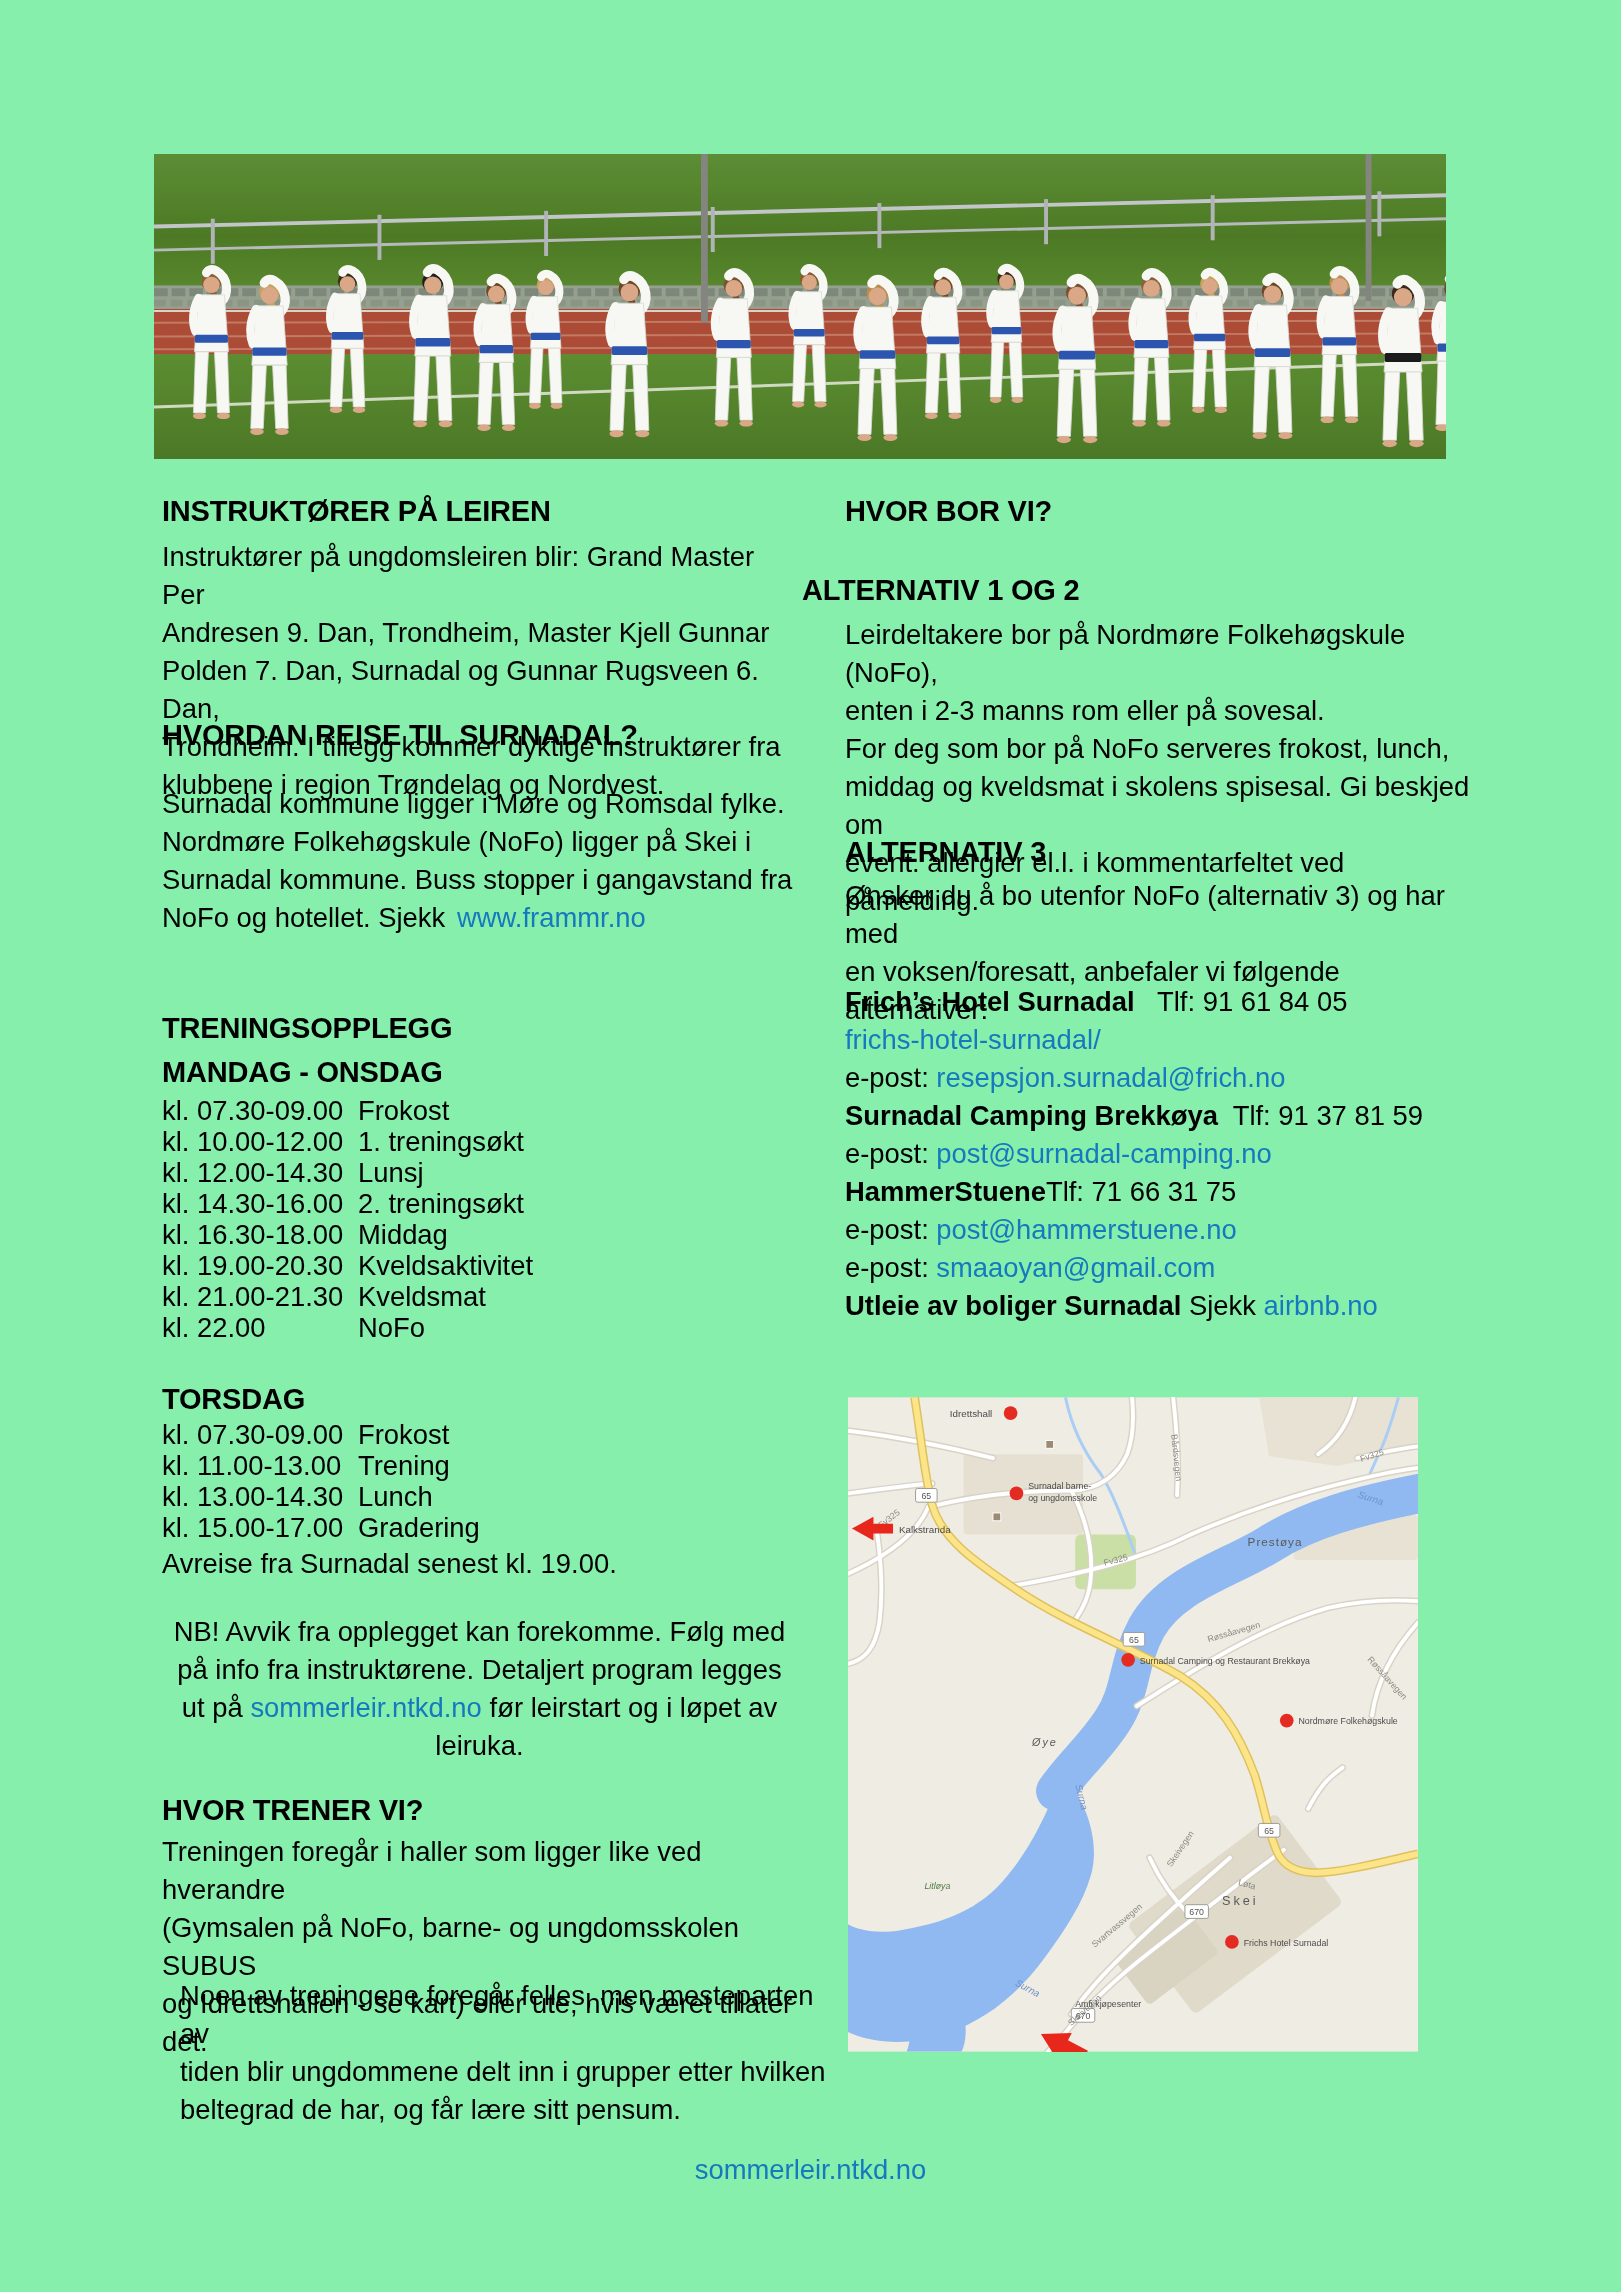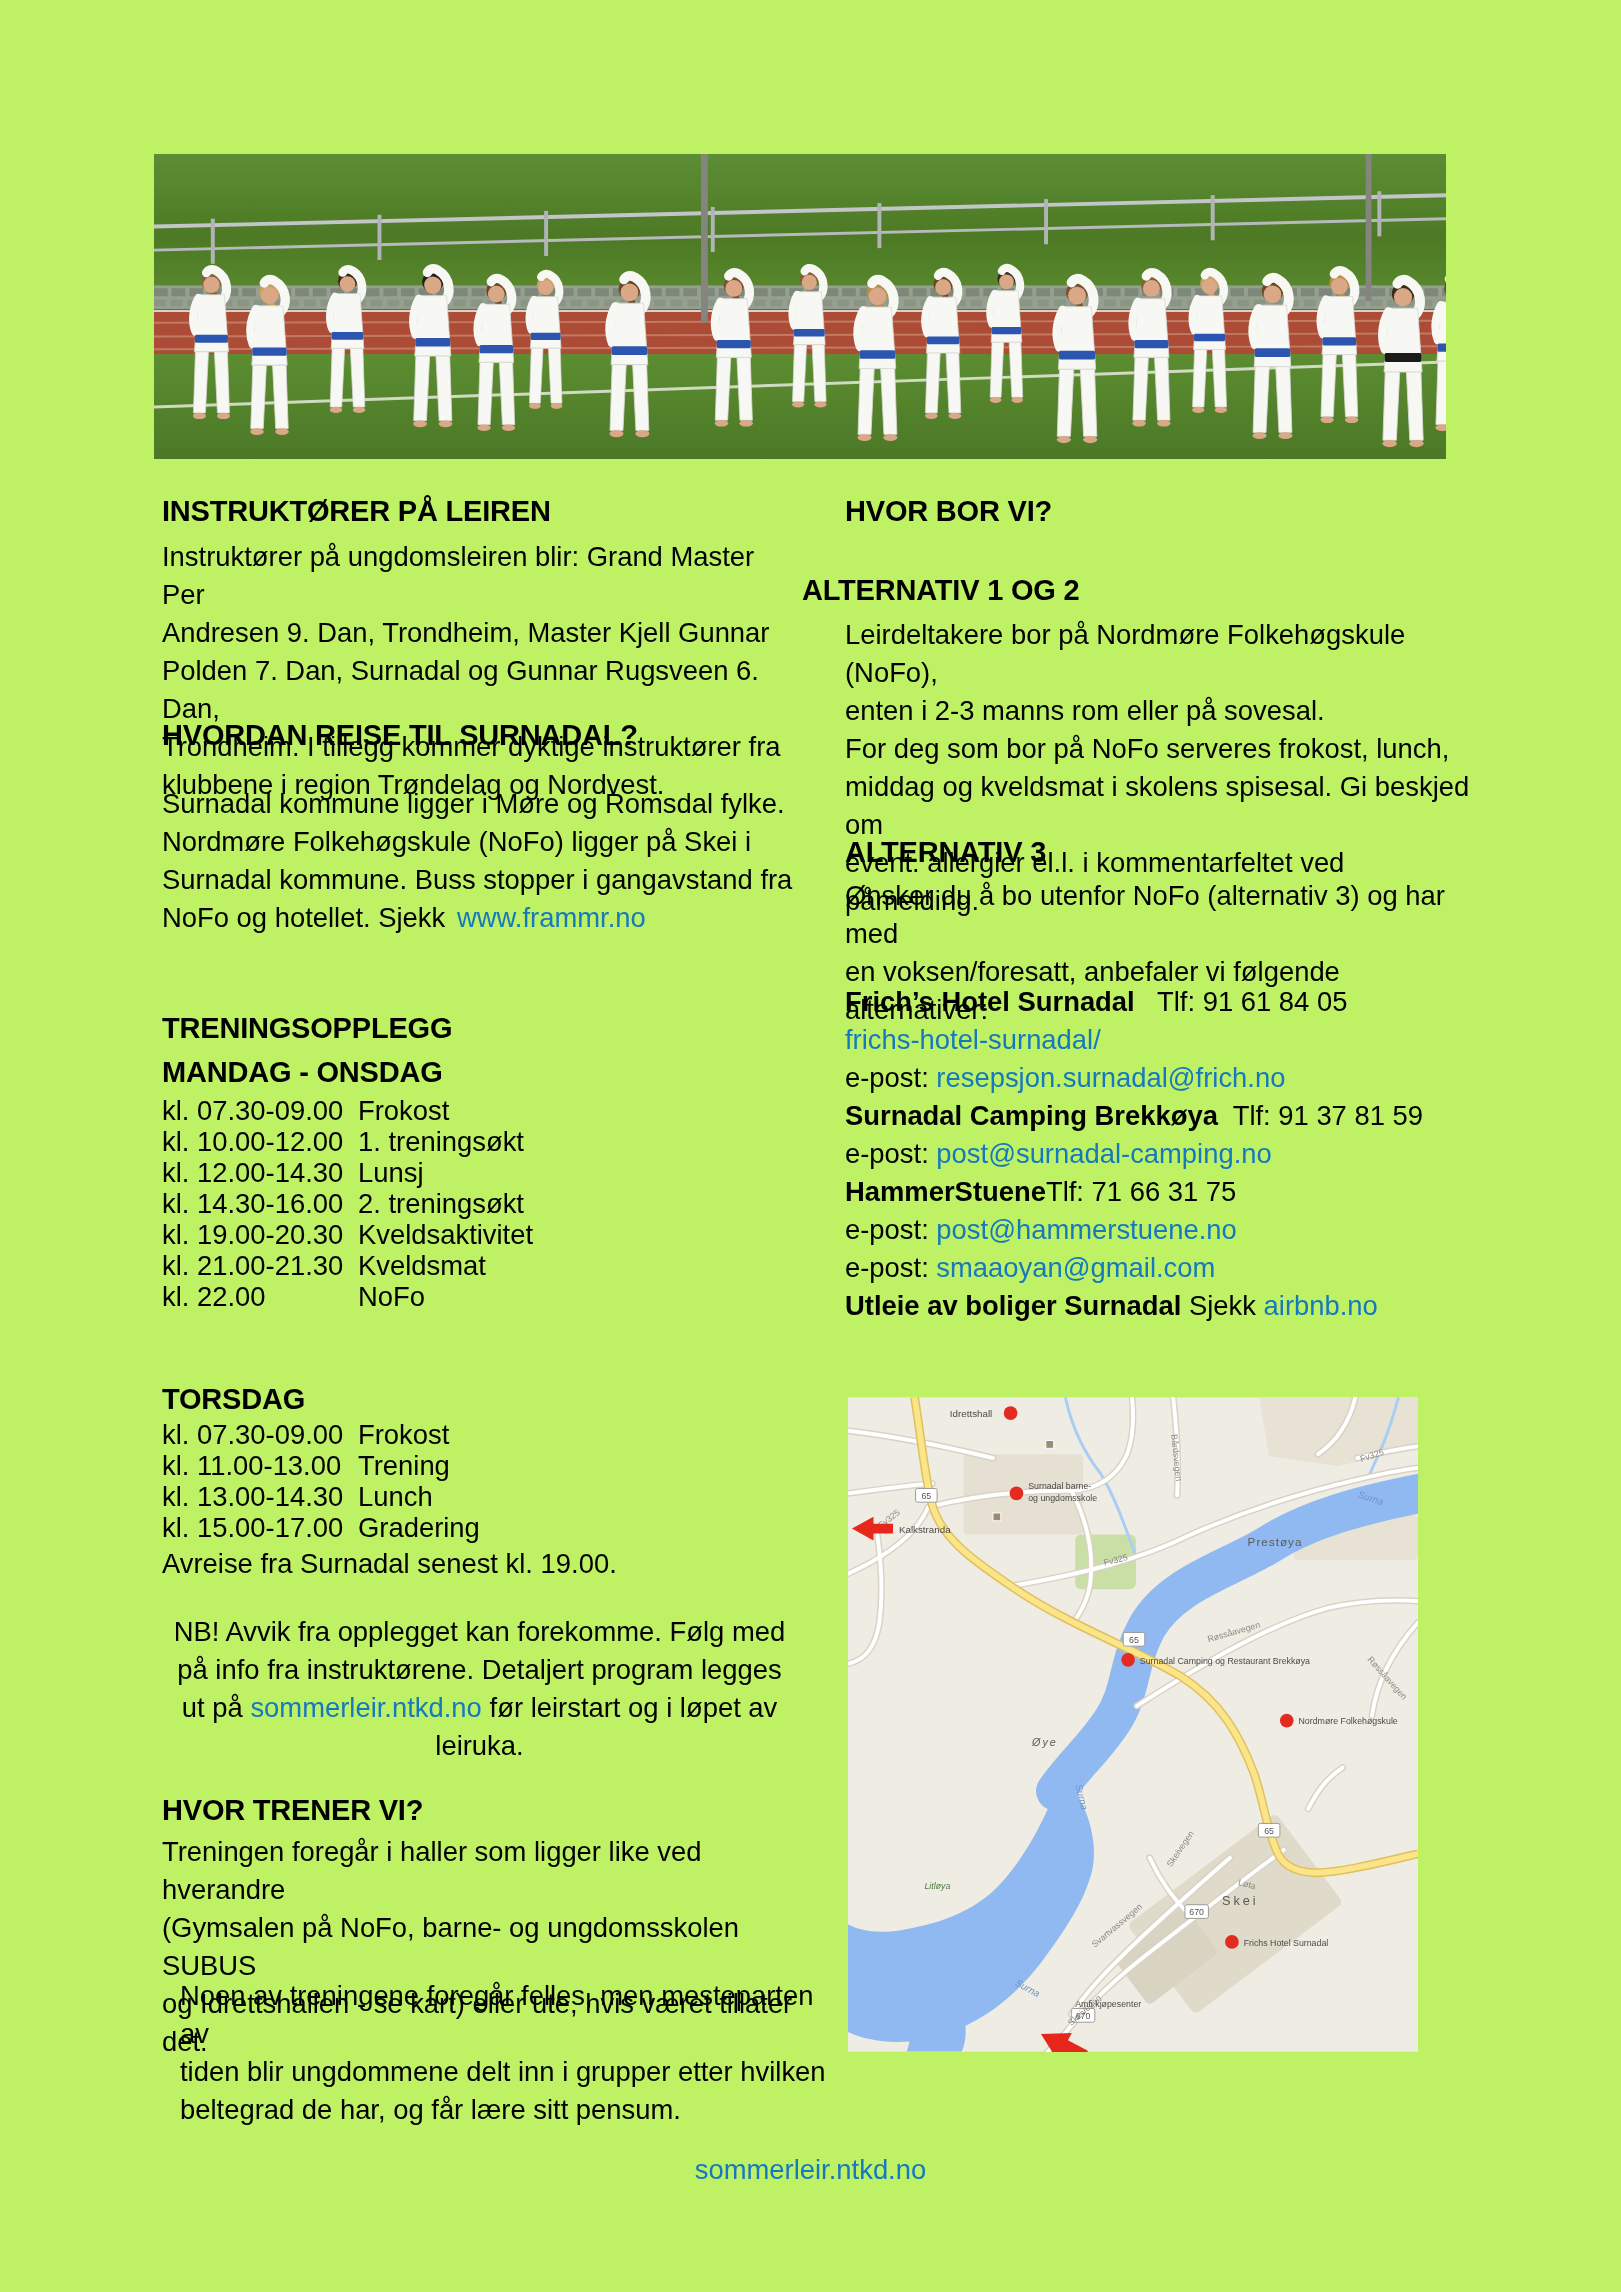--- a/index.html
+++ b/index.html
@@ -1,16 +1,16 @@
 <!DOCTYPE html>
 <html><head>
 <meta charset="utf-8">
 <style>
   html,body{margin:0;padding:0;background:#e9e9e9;}
-  .page{position:relative;width:1621px;height:2293px;background:#bef264;margin:0 auto;
+  .page{position:relative;width:1621px;height:2293px;background:#86efac;margin:0 auto;
         font-family:"Liberation Sans",sans-serif;color:#000;overflow:hidden;}
   .h{position:absolute;font-weight:bold;font-size:29px;letter-spacing:-0.2px;white-space:pre;}
   .p{position:absolute;font-size:27.4px;line-height:38px;white-space:pre-line;}
   .sched{position:absolute;font-size:27.4px;line-height:31px;}
   .sched .row{display:flex;}
   .sched .t{width:196px;flex:none;}
   .lnk{color:#1678be;text-underline-offset:2.9px;cursor:pointer;}
   .contacts{position:absolute;font-size:27.4px;line-height:38px;}
   .c-line{white-space:pre;}
   .c-line .b{font-weight:bold;}
@@ -146,20 +146,24 @@
       </div>
     <div class="row">
         <span class="t">kl. 12.00-14.30</span>
         <span>Lunsj</span>
       </div>
     <div class="row">
         <span class="t">kl. 14.30-16.00</span>
         <span>2. treningsøkt</span>
       </div>
     <div class="row">
+        <span class="t">kl. 16.30-18.00</span>
+        <span>Middag</span>
+      </div>
+    <div class="row">
         <span class="t">kl. 19.00-20.30</span>
         <span>Kveldsaktivitet</span>
       </div>
     <div class="row">
         <span class="t">kl. 21.00-21.30</span>
         <span>Kveldsmat</span>
       </div>
     <div class="row">
         <span class="t">kl. 22.00</span>
         <span>NoFo</span>

